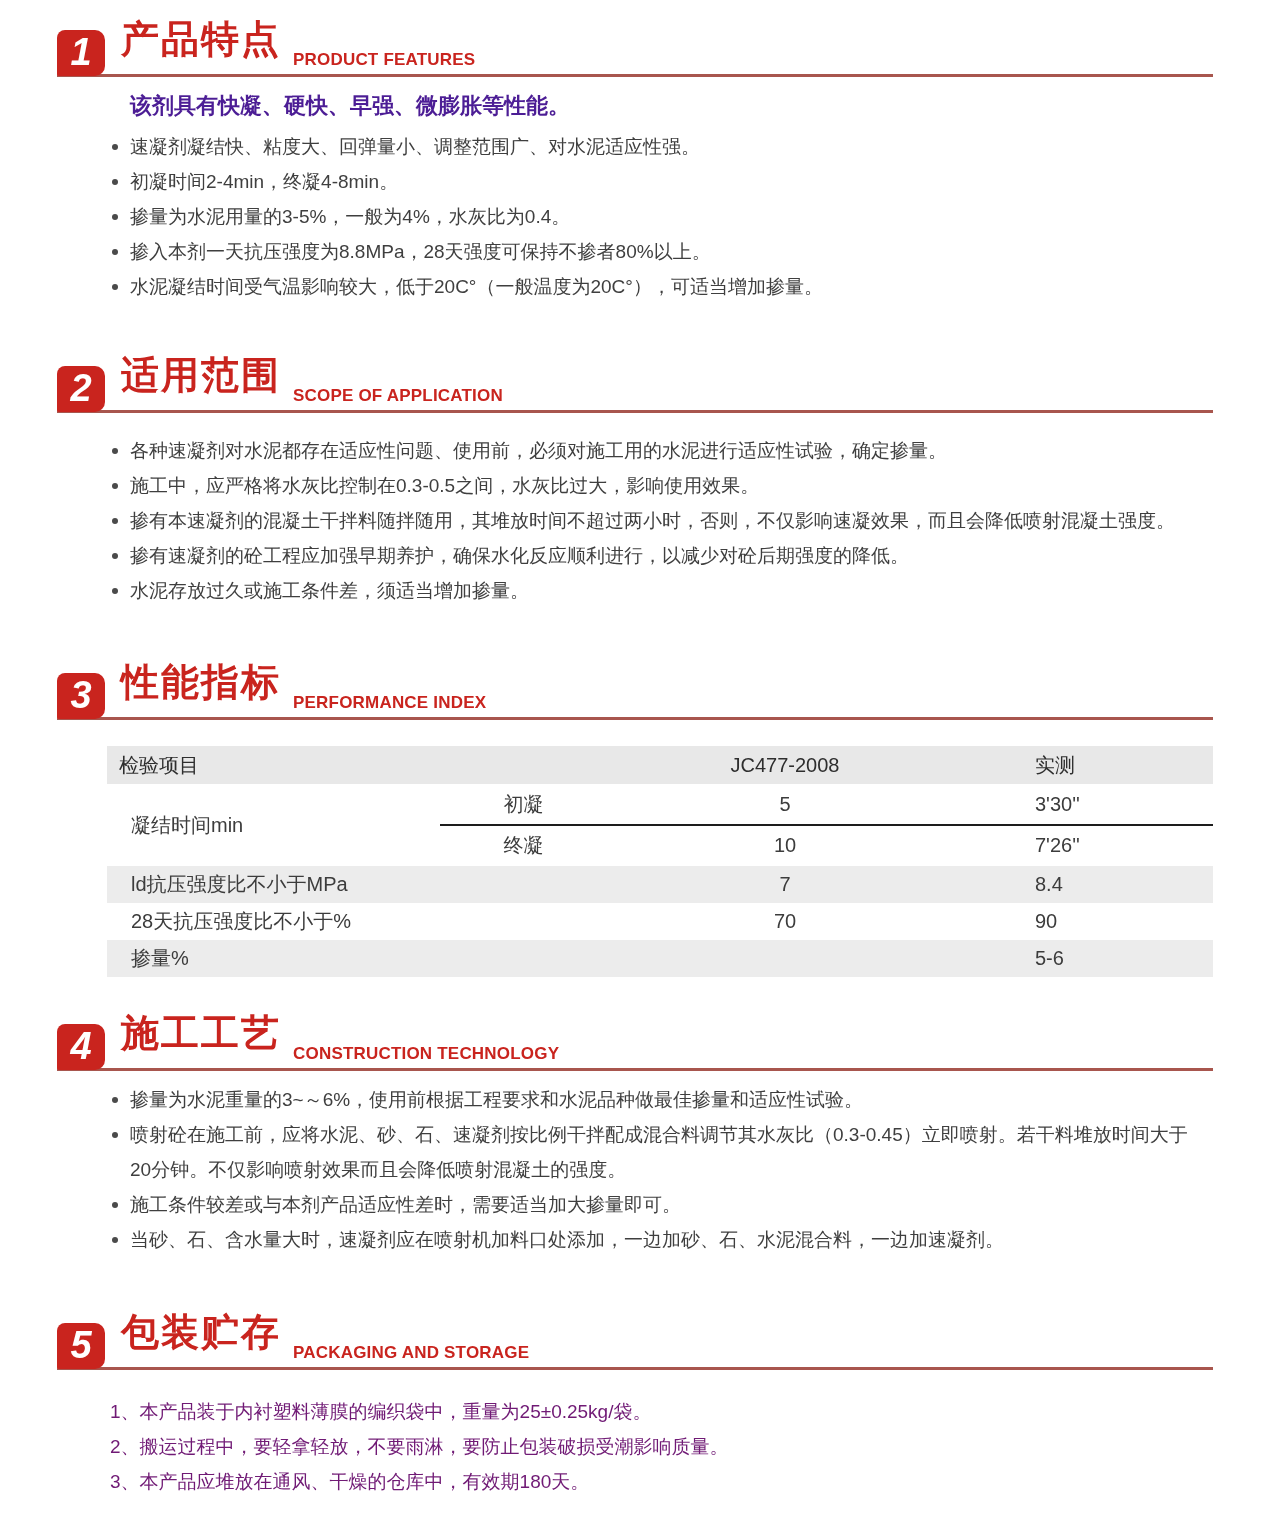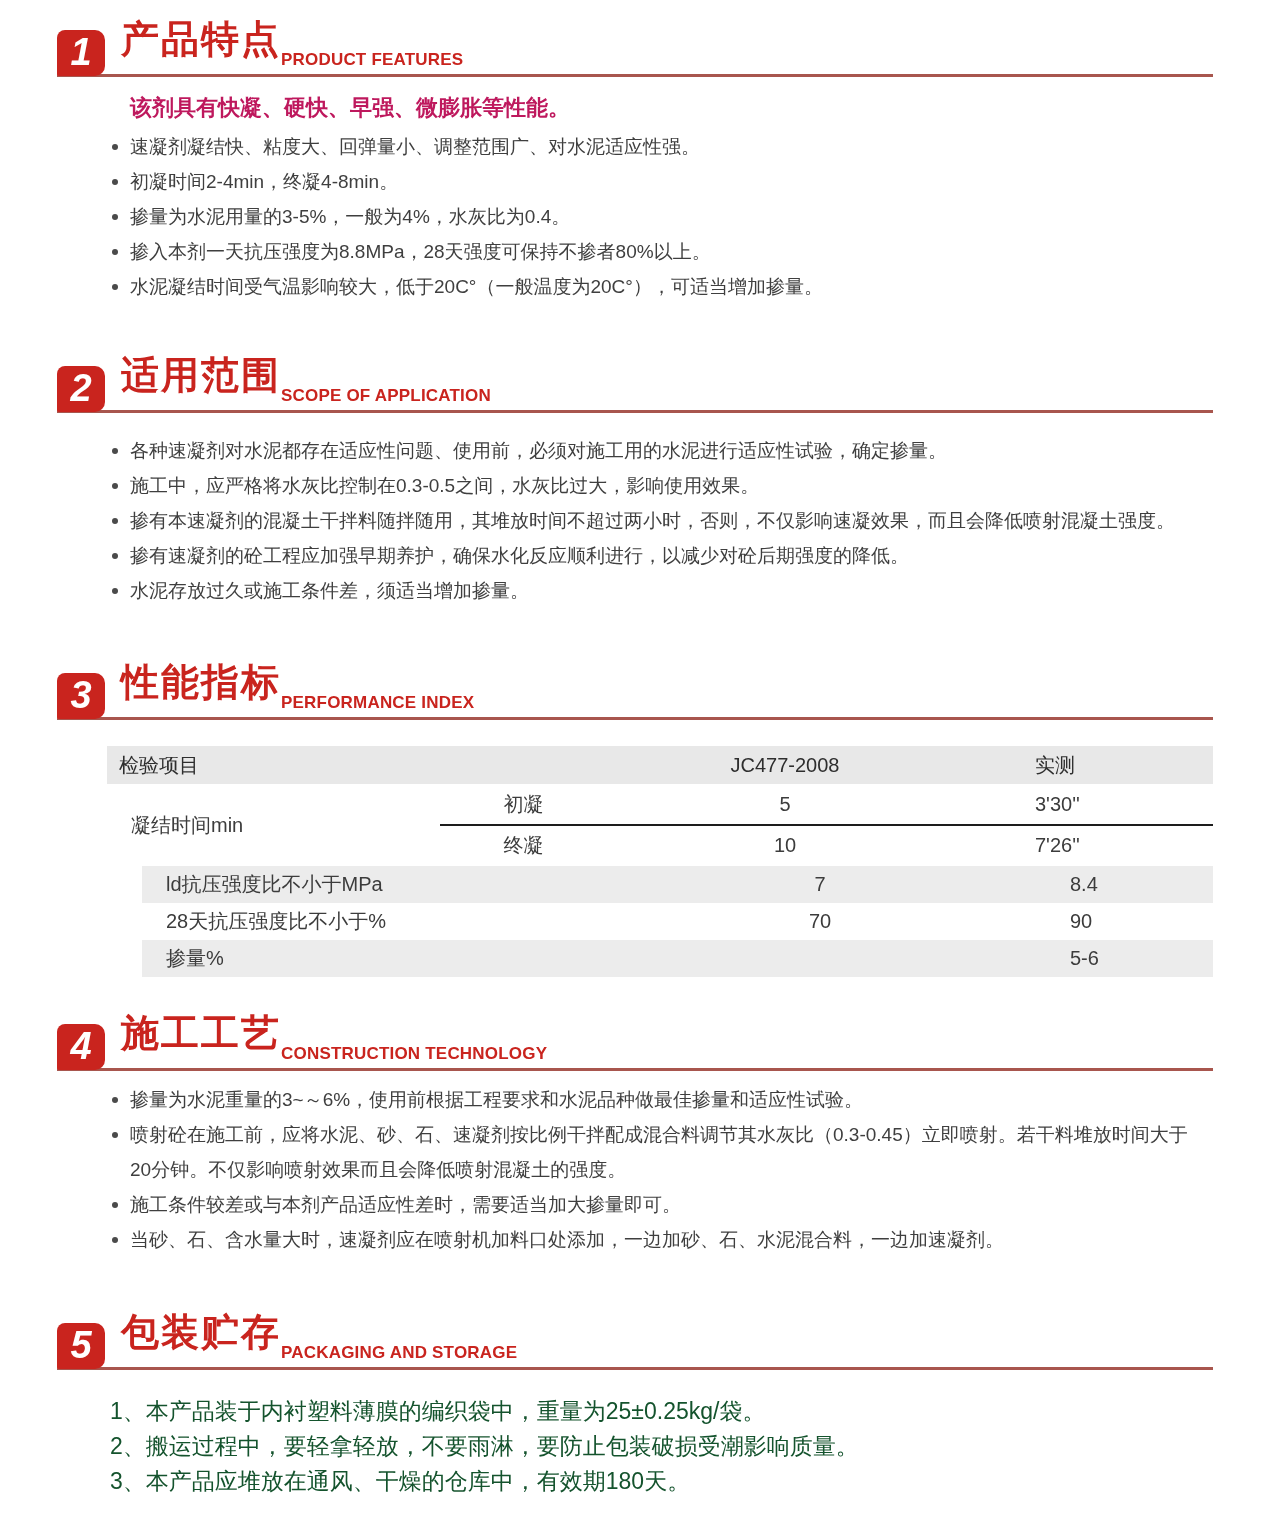--- a/index.html
+++ b/index.html
@@ -33,41 +33,43 @@
   .zh{
     margin:0 0 0 16px;
     color:#c9241e;
     font-size:38px;font-weight:700;
     line-height:1;letter-spacing:2px;
     padding-bottom:16px;
   }
   .en{
     color:#c9241e;
     font-size:17px;font-weight:700;
+    margin-left:12px;
     padding-bottom:4px;
     letter-spacing:0.2px;
   }
 
   
   .bullets{list-style:none;margin:0;padding:0 0 0 53px;width:1085px;}
   .bullet{
     position:relative;
     padding-left:20px;
     font-size:19px;line-height:35px;
     color:#3f3f3f;
   }
   .dot{
     position:absolute;left:2px;top:15px;
     width:6px;height:6px;border-radius:50%;
     background:#4a4a4a;
   }
   .intro{
     margin:16px 0 6px 73px;
-    font-size:22px;font-weight:700;color:#be185d;
+    font-size:22px;font-weight:700;color:#4c1d95;
     line-height:30px;
+    font-family:Liberation Mono, monospace;
   }
 
   
   .s1 .bullets{margin-top:2px;}
   .s2{margin-top:52px;}
   .s2 .bullets{margin-top:20px;}
   .s3{margin-top:55px;}
   .s4{margin-top:37px;}
   .s4 .bullets{margin-top:11px;}
   .s5{margin-top:56px;}
@@ -96,28 +98,28 @@
   .t-double .row-label{
     grid-row:1 / span 2;grid-column:1;
     padding-left:24px;
   }
   .t-sep{
     position:absolute;left:333px;right:0;top:50%;
     border-top:2px solid #1d1d1d;margin-top:-1px;
   }
   .t-row{
     display:grid;grid-template-columns:500px 356px 250px;
-    height:37px;align-items:center;margin-left:35px;
+    height:37px;align-items:center;
   }
   .t-row .c-label{padding-left:24px;}
   .shaded{background:#ececec;}
 
   
   .numlist{margin:24px 0 0 53px;width:1085px;}
-  .numitem{font-size:23px;line-height:35px;color:#14532d;}
+  .numitem{font-size:19px;line-height:35px;color:#701a75;}
 </style>
 </head>
 <body>
 
 <div class="page">
 <div class="main">
 
   <section class="s1" style="padding-top:20px;">
     <header class="sec-head">
       <div class="num">1</div>

